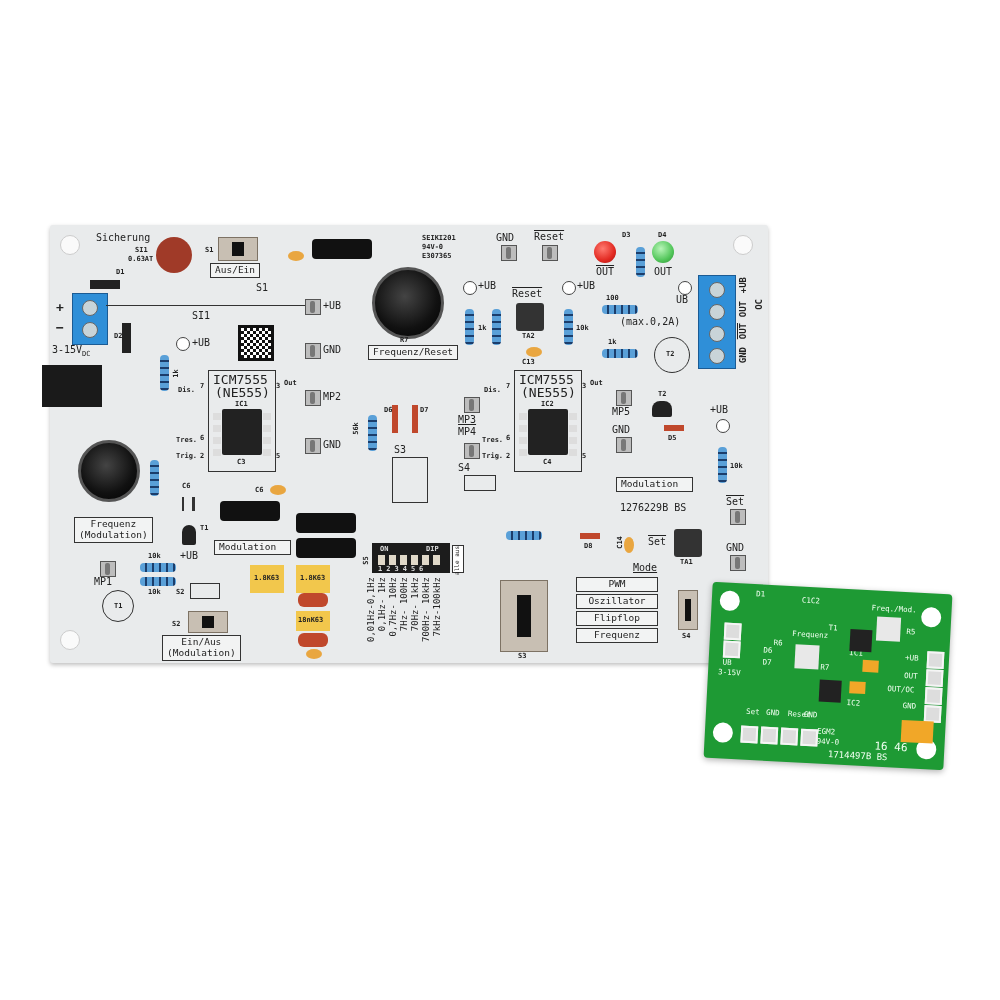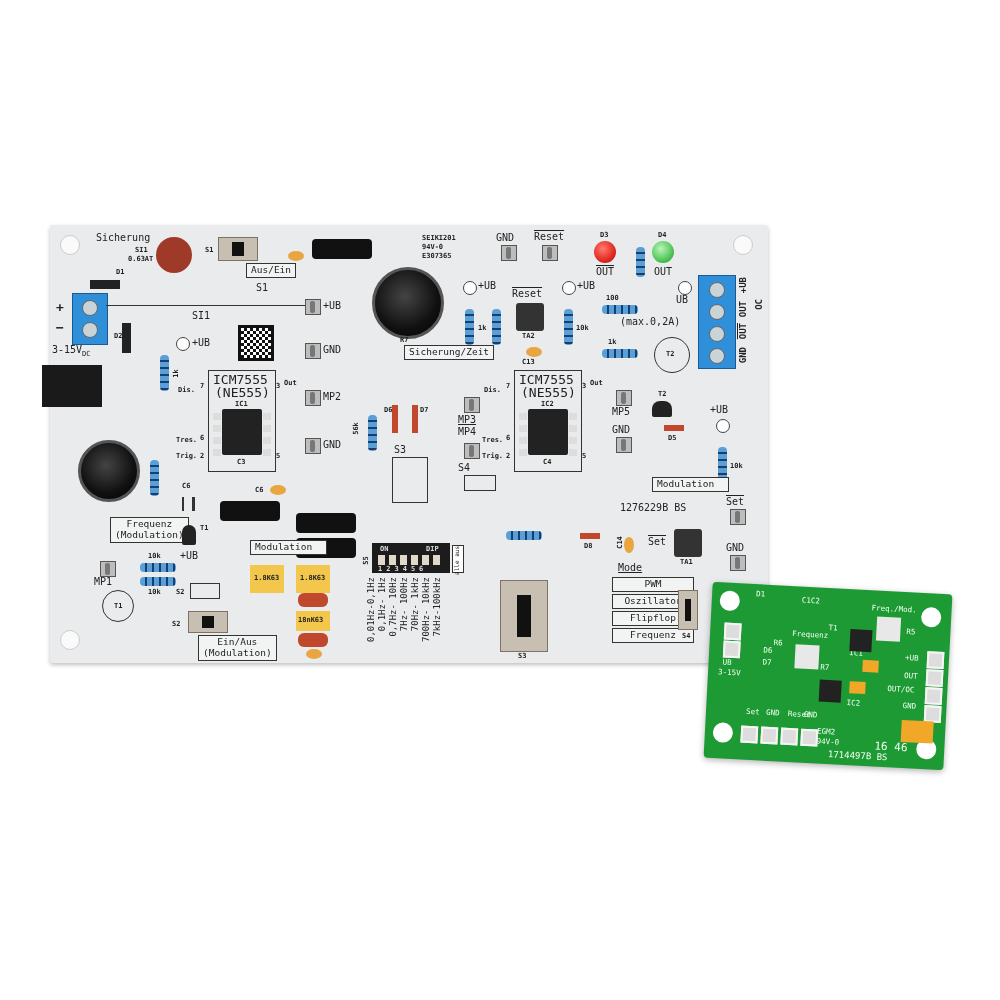--- a/index.html
+++ b/index.html
@@ -3,21 +3,21 @@
 <meta charset="utf-8">
 <style>
   html,body{margin:0;padding:0;background:#ffffff;}
   body{width:1000px;height:1000px;position:relative;overflow:hidden;font-family:"DejaVu Sans Mono","Liberation Mono",monospace;}
   .board{position:absolute;left:50px;top:225px;width:718px;height:438px;background:#e9ebec;border-radius:3px;box-shadow:0 2px 4px rgba(0,0,0,.25);}
   .abs{position:absolute;}
   .lbl{position:absolute;font-size:11px;color:#222;white-space:nowrap;line-height:1;}
   .lbl.sm{font-size:7px;font-weight:bold;}
   .lbl.md{font-size:10px;}
   .lbl.lg{font-size:13px;}
-  .boxlbl{position:absolute;border:1.5px solid #333;background:#f2f3f3;font-size:9.5px;padding:1px 4px;color:#222;white-space:nowrap;line-height:1.15;text-align:center;margin-left:36px;}
+  .boxlbl{position:absolute;border:1.5px solid #333;background:#f2f3f3;font-size:9.5px;padding:1px 4px;color:#222;white-space:nowrap;line-height:1.15;text-align:center;}
   .ic{position:absolute;border:1.5px solid #333;background:transparent;}
   .chip{position:absolute;width:40px;height:52px;background:#222;border-radius:2px;}
   .chip:before,.chip:after{content:"";position:absolute;top:4px;width:8px;height:44px;background:repeating-linear-gradient(#ddd 0 7px,transparent 7px 12px);}
   .chip:before{left:-9px}.chip:after{right:-9px}
   .knob{position:absolute;border-radius:50%;background:radial-gradient(circle at 45% 40%,#444 0,#111 60%,#000 100%);border:3px solid #555;}
   .pad{position:absolute;width:14px;height:14px;background:#bdbdbd;border:1.5px solid #555;}
   .pad:after{content:"";position:absolute;left:4px;top:1px;width:5px;height:12px;background:#777;border-radius:2px;}
   .hole{position:absolute;width:12px;height:12px;border-radius:50%;border:1.5px solid #444;background:#fff;}
   .res{position:absolute;width:36px;height:9px;border-radius:4px;background:repeating-linear-gradient(90deg,#5aa0d8 0 5px,#1b3d6b 5px 7px);}
   .res.v{width:9px;height:36px;background:repeating-linear-gradient(180deg,#5aa0d8 0 5px,#1b3d6b 5px 7px);}
@@ -161,21 +161,21 @@
     </div>
   <div class="rcap" style="left:248px;top:408px;"></div>
   <div class="cer" style="left:256px;top:424px;"></div>
 
   <span class="lbl sm" style="left:372px;top:10px;">SEIKI201</span>
   <span class="lbl sm" style="left:372px;top:19px;">94V-0</span>
   <span class="lbl sm" style="left:372px;top:28px;">E307365</span>
 
   <div class="knob" style="left:322px;top:42px;width:66px;height:66px;"></div>
   <span class="lbl sm" style="left:350px;top:112px;">R7</span>
-  <div class="boxlbl" style="left:318px;top:120px;">Sicherung/Zeit</div>
+  <div class="boxlbl" style="left:318px;top:120px;">Frequenz/Reset</div>
 
   <span class="lbl md" style="left:446px;top:8px;">GND</span>
   <div class="pad" style="left:451px;top:20px;"></div>
   <span class="lbl md" style="left:484px;top:7px;text-decoration:overline;">Reset</span>
   <div class="pad" style="left:492px;top:20px;"></div>
 
   <div class="hole" style="left:413px;top:56px;"></div>
   <span class="lbl md" style="left:428px;top:56px;">+UB</span>
   <div class="res v" style="left:415px;top:84px;"></div>
   <span class="lbl sm" style="left:428px;top:100px;">1k</span>
@@ -185,21 +185,21 @@
   <div class="abs" style="left:466px;top:78px;width:28px;height:28px;background:#333;border-radius:3px;"></div>
   <span class="lbl sm" style="left:472px;top:108px;">TA2</span>
   <div class="cer" style="left:476px;top:122px;"></div>
   <span class="lbl sm" style="left:472px;top:134px;">C13</span>
 
   <div class="hole" style="left:512px;top:56px;"></div>
   <span class="lbl md" style="left:527px;top:56px;">+UB</span>
   <div class="res v" style="left:514px;top:84px;"></div>
   <span class="lbl sm" style="left:526px;top:100px;">10k</span>
 
-  <span class="lbl sm" style="left:550px;top:7px;">D3</span>
+  <span class="lbl sm" style="left:572px;top:7px;">D3</span>
   <div class="led" style="left:544px;top:16px;background:radial-gradient(circle at 40% 35%,#ff7a70,#e22a22 60%,#a01010);"></div>
   <span class="lbl md" style="left:546px;top:42px;text-decoration:overline;">OUT</span>
   <div class="res v" style="left:586px;top:22px;height:30px;"></div>
   <span class="lbl sm" style="left:608px;top:7px;">D4</span>
   <div class="led" style="left:602px;top:16px;background:radial-gradient(circle at 40% 35%,#b8f5b8,#52c65a 60%,#2b8a30);"></div>
   <span class="lbl md" style="left:604px;top:42px;">OUT</span>
 
   <span class="lbl sm" style="left:556px;top:70px;">100</span>
   <div class="res" style="left:552px;top:80px;"></div>
   <span class="lbl md" style="left:570px;top:92px;">(max.0,2A)</span>
@@ -303,21 +303,21 @@
     <span class="vtext" style="left:11px;top:0;">0,1Hz-  1Hz</span>
     <span class="vtext" style="left:22px;top:0;">0,7Hz-  10Hz</span>
     <span class="vtext" style="left:33px;top:0;">7Hz-  100Hz</span>
     <span class="vtext" style="left:44px;top:0;">70Hz-  1kHz</span>
     <span class="vtext" style="left:55px;top:0;">700Hz-  10kHz</span>
     <span class="vtext" style="left:66px;top:0;">7kHz-100kHz</span>
   </div>
 
   <div class="slide" style="left:450px;top:355px;width:46px;height:70px;"></div>
   <span class="lbl sm" style="left:468px;top:428px;">S3</span>
-  <span class="lbl md" style="left:568px;top:338px;text-decoration:underline;">Mode</span>
+  <span class="lbl md" style="left:583px;top:338px;text-decoration:underline;">Mode</span>
   <div class="boxlbl" style="left:526px;top:352px;width:72px;">PWM</div>
   <div class="boxlbl" style="left:526px;top:369px;width:72px;">Oszillator</div>
   <div class="boxlbl" style="left:526px;top:386px;width:72px;">Flipflop</div>
   <div class="boxlbl" style="left:526px;top:403px;width:72px;">Frequenz</div>
   <div class="slide" style="left:628px;top:365px;width:18px;height:38px;"></div>
   <span class="lbl sm" style="left:632px;top:408px;">S4</span>
 </div>
 
 <div class="green">
   <div class="ghole" style="left:8px;top:8px;"></div>

